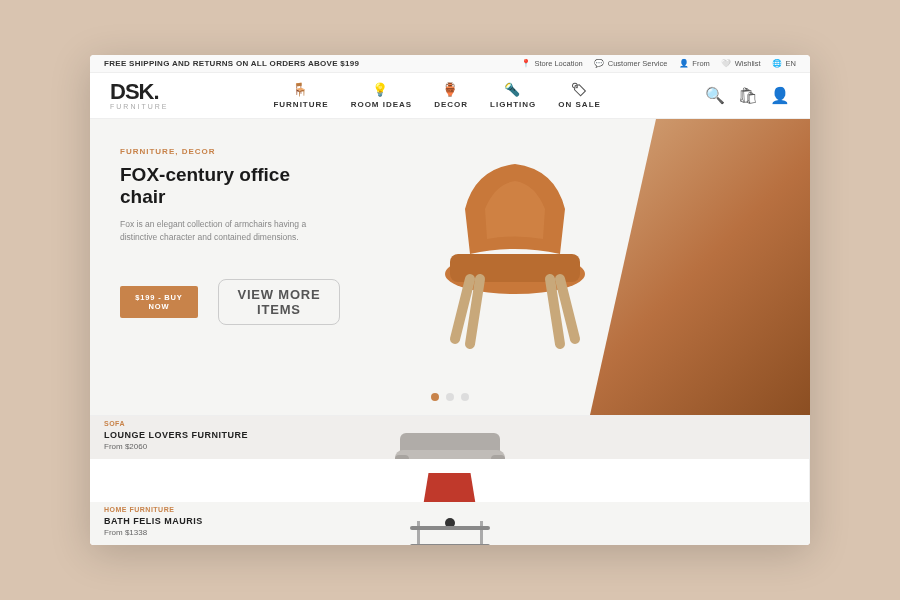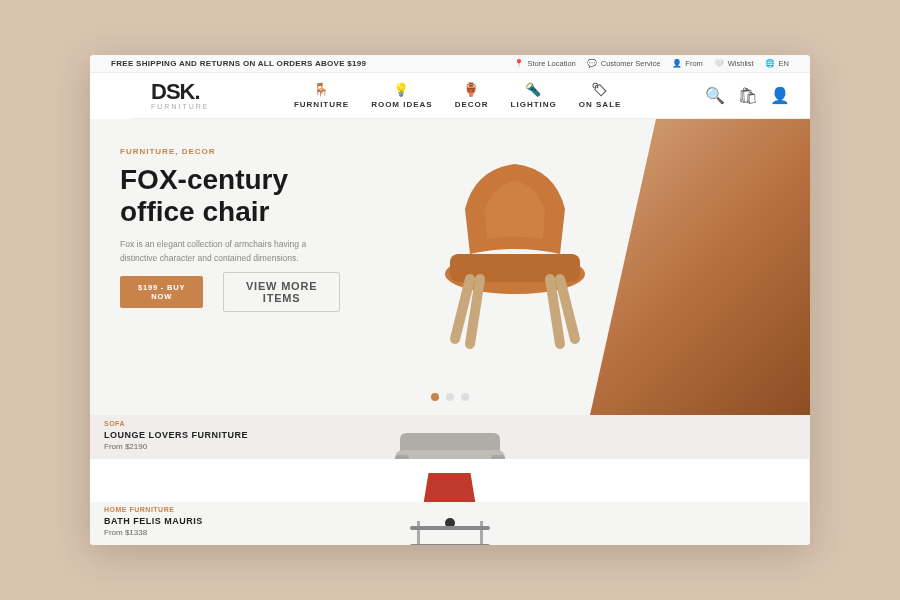--- a/index.html
+++ b/index.html
@@ -20,21 +20,21 @@
       border-radius: 4px;
       box-shadow: 0 8px 40px rgba(0,0,0,0.18);
       overflow: hidden;
       display: flex;
       flex-direction: column;
     }
     
     .top-bar {
       background: #f9f9f9;
       border-bottom: 1px solid #eee;
-      padding: 4px 21px;
+      padding: 4px 14px;
       display: flex;
       align-items: center;
       justify-content: space-between;
       font-size: 8px;
       color: #666;
     }
     .top-bar .free-shipping {
       color: #555;
       letter-spacing: 0.3px;
     }
@@ -59,21 +59,20 @@
       font-size: 8px;
     }
     
     .nav-bar {
       background: #fff;
       border-bottom: 1px solid #eee;
       padding: 8px 20px;
       display: flex;
       align-items: center;
       justify-content: space-between;
-      margin-left: 41px;
     }
     .logo {
       display: flex;
       flex-direction: column;
       line-height: 1;
     }
     .logo-main {
       font-size: 22px;
       font-weight: bold;
       color: #222;
@@ -133,31 +132,31 @@
     }
     .hero-tag {
       font-size: 8px;
       color: #c8834a;
       font-weight: 600;
       letter-spacing: 1px;
       text-transform: uppercase;
       margin-bottom: 8px;
     }
     .hero-title {
-      font-size: 28px;
+      font-size: 19px;
       font-weight: 800;
       color: #1a1a1a;
       line-height: 1.15;
       margin-bottom: 10px;
     }
     .hero-desc {
       font-size: 8.5px;
       color: #888;
       line-height: 1.6;
-      margin-bottom: 6px;
+      margin-bottom: 34px;
       max-width: 190px;
     }
     .hero-buttons {
       display: flex;
       gap: 20px;
       align-items: center;
     }
     .btn-primary {
       background: #c8834a;
       color: #fff;
@@ -166,28 +165,28 @@
       letter-spacing: 0.8px;
       padding: 7px 12px;
       border: none;
       cursor: pointer;
       text-transform: uppercase;
       border-radius: 2px;
     }
     .btn-secondary {
       background: transparent;
       color: #555;
-      font-size: 11px;
+      font-size: 13px;
       font-weight: 700;
       letter-spacing: 0.8px;
       padding: 7px 10px;
       border: 1px solid #ccc;
       cursor: pointer;
       text-transform: uppercase;
-      border-radius: 2px;
+      border-radius: 8px;
     }
     
     .hero-image-area {
       position: absolute;
       right: 0;
       top: 0;
       width: 450px;
       height: 100%;
       display: flex;
       align-items: center;
@@ -484,21 +483,21 @@
           <div class="sofa-body"></div>
           <div class="sofa-arm-left"></div>
           <div class="sofa-arm-right"></div>
           <div class="sofa-leg left"></div>
           <div class="sofa-leg right"></div>
         </div>
       </div>
       <div class="product-info">
         <div class="product-label">SOFA</div>
         <div class="product-name">LOUNGE LOVERS FURNITURE</div>
-        <div class="product-price">From $2190</div>
+        <div class="product-price">From $2060</div>
       </div>
     </div>
 
     <div class="product-card" style="background:#fff;">
       <div class="product-img-area" style="padding-top:14px; padding-bottom:30px;">
         <div class="lamp-shape">
           <div class="lamp-shade"></div>
           <div class="lamp-pole"></div>
           <div class="lamp-base"></div>
         </div>

